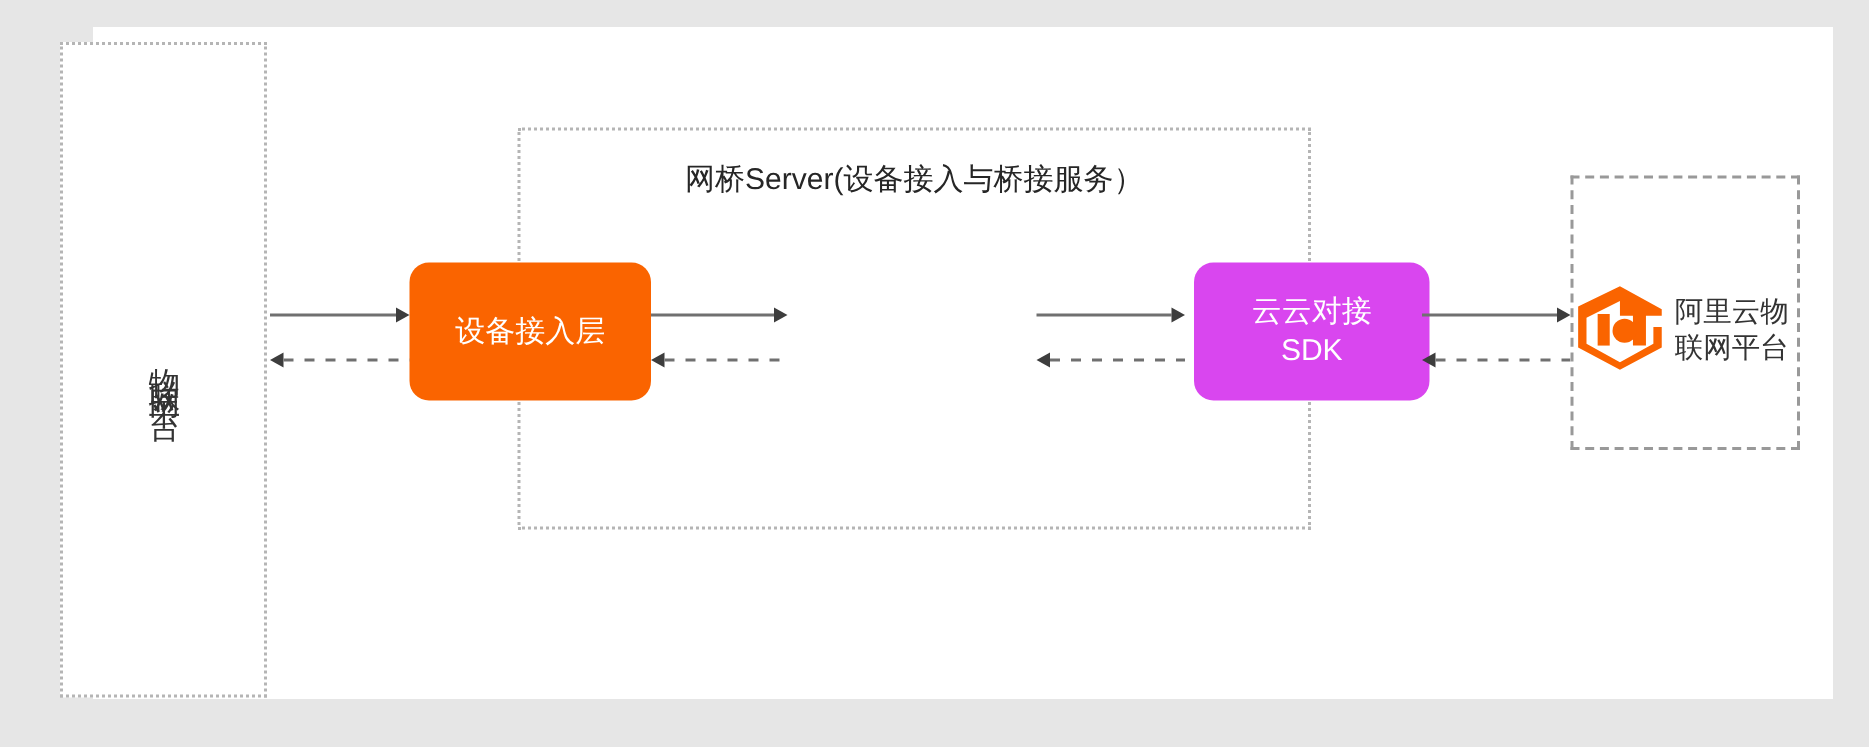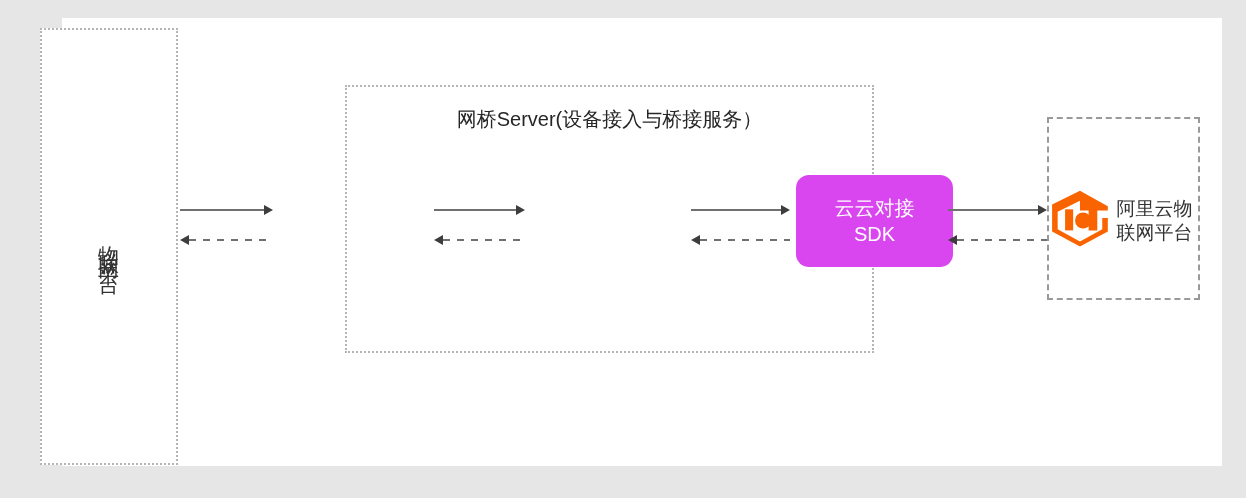--- a/index.html
+++ b/index.html
@@ -148,20 +148,21 @@
   <div class="panel"></div>
 
   <div class="iot-platform-box">
     <div class="vert-label">物联网平台</div>
   </div>
 
   <div class="bridge-box">
     <div class="bridge-title">网桥Server(设备接入与桥接服务）</div>
   </div>
 
+  <div class="proc proc-1">设备接入层</div>
   <div class="proc proc-3" style="white-space: pre-line;">云云对接
 SDK</div>
 
   <div class="conn conn-solid" style="left:180px; top:209px; width:84px;"></div>
   <div class="arrow-r" style="left:264px; top:205px;"></div>
 
   <div class="conn conn-dashed" style="left:189px; top:239px; width:84px;"></div>
   <div class="arrow-l" style="left:180px; top:235px;"></div>
 
   <div class="conn conn-solid" style="left:434px; top:209px; width:82px;"></div>

